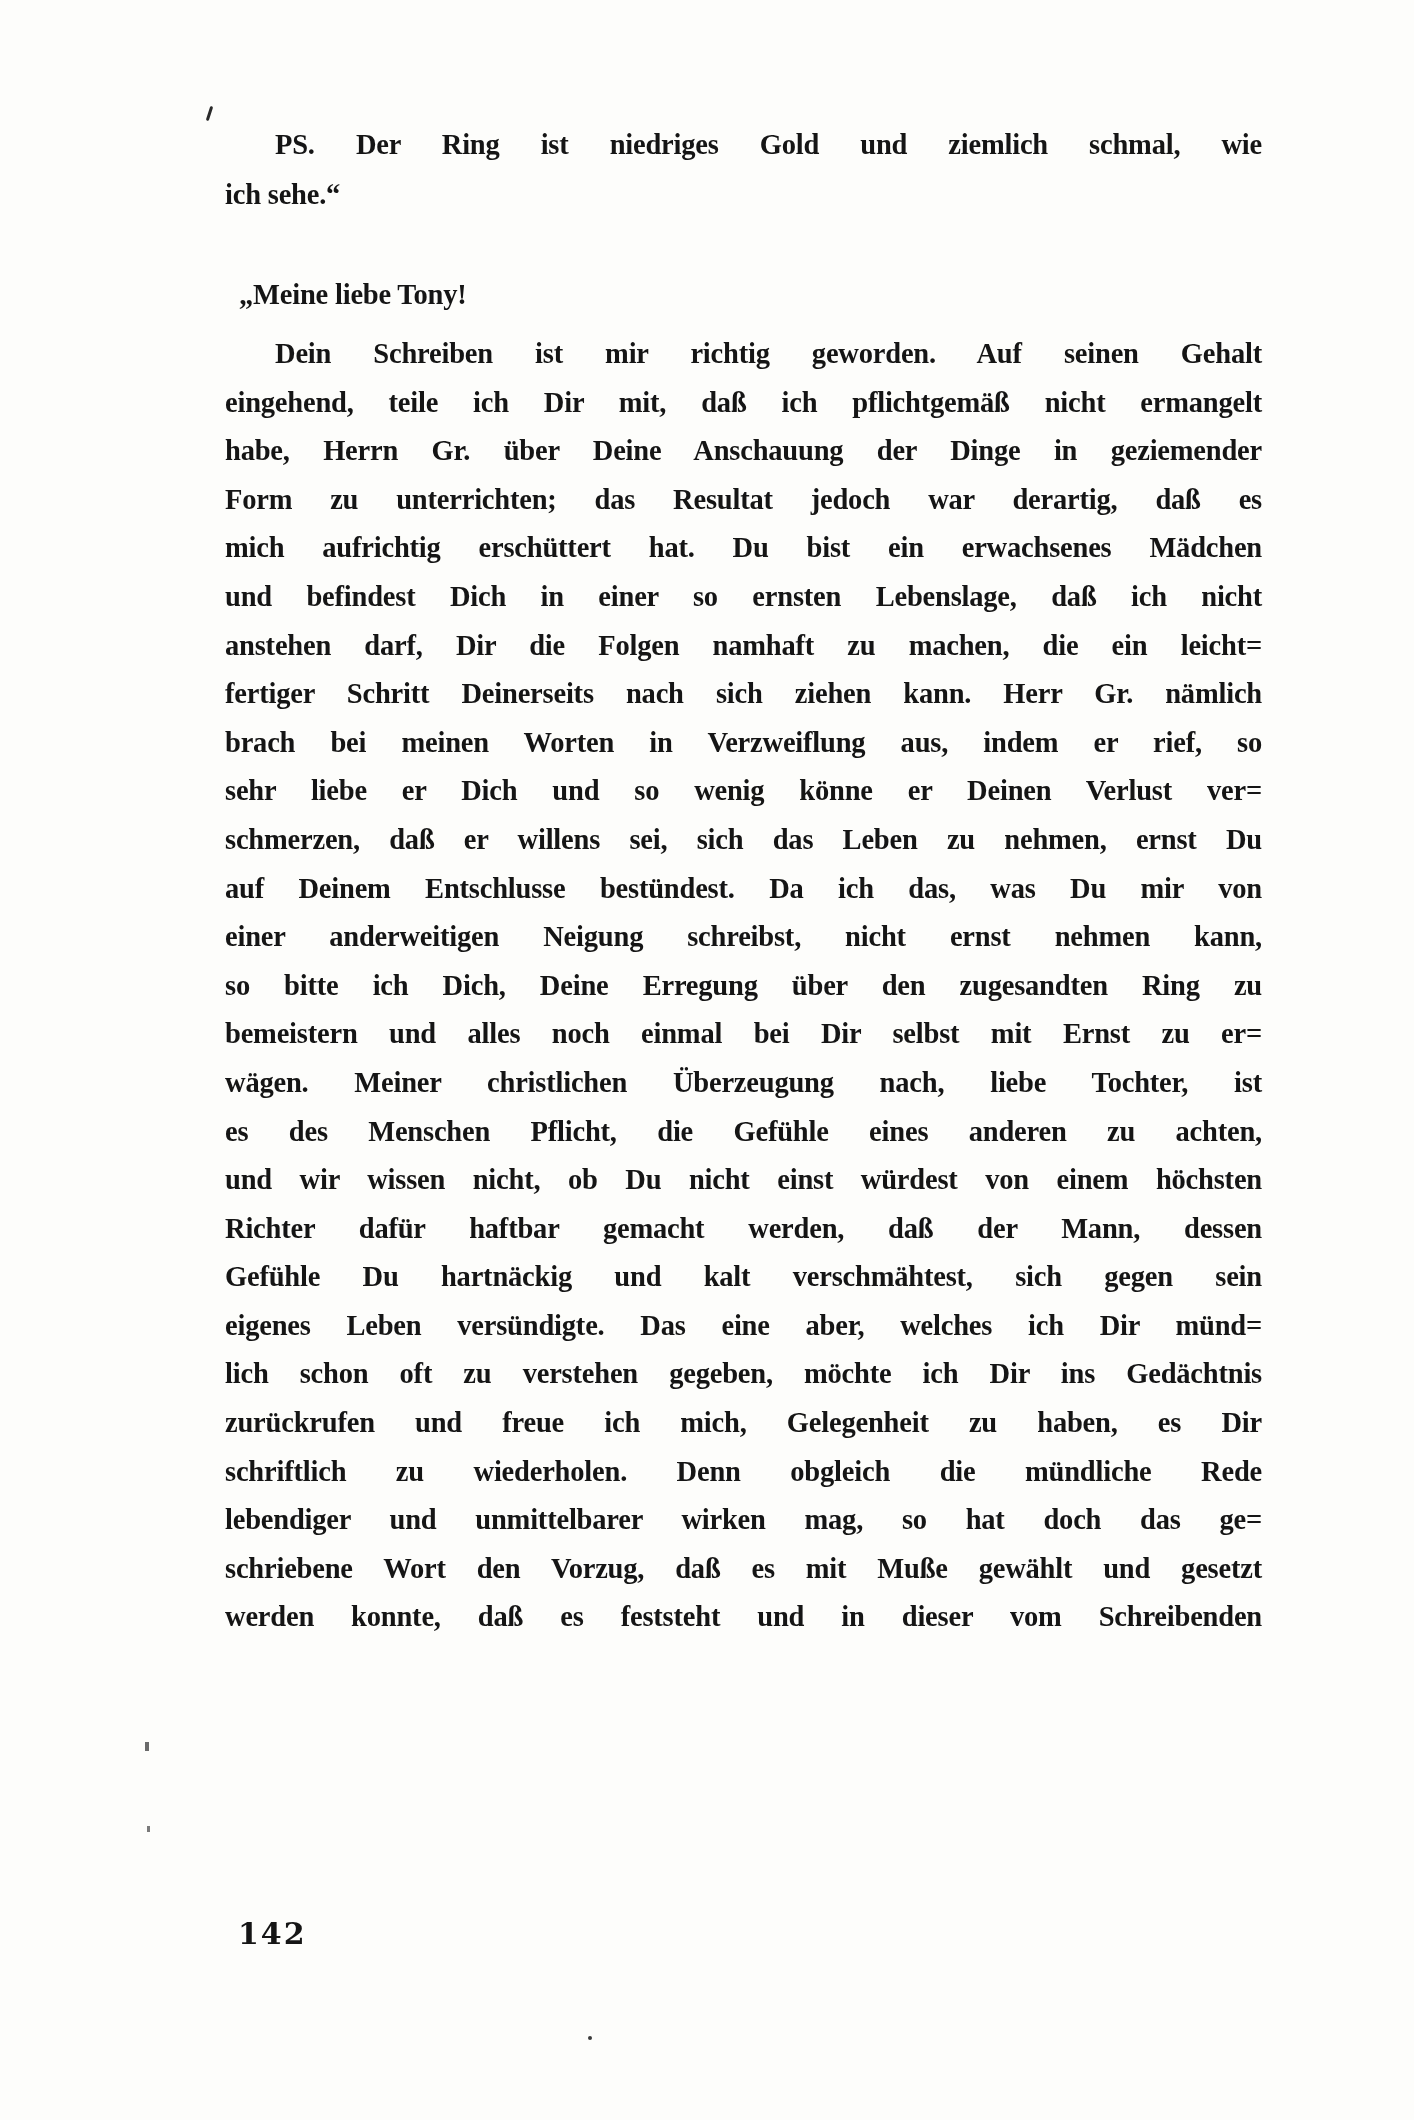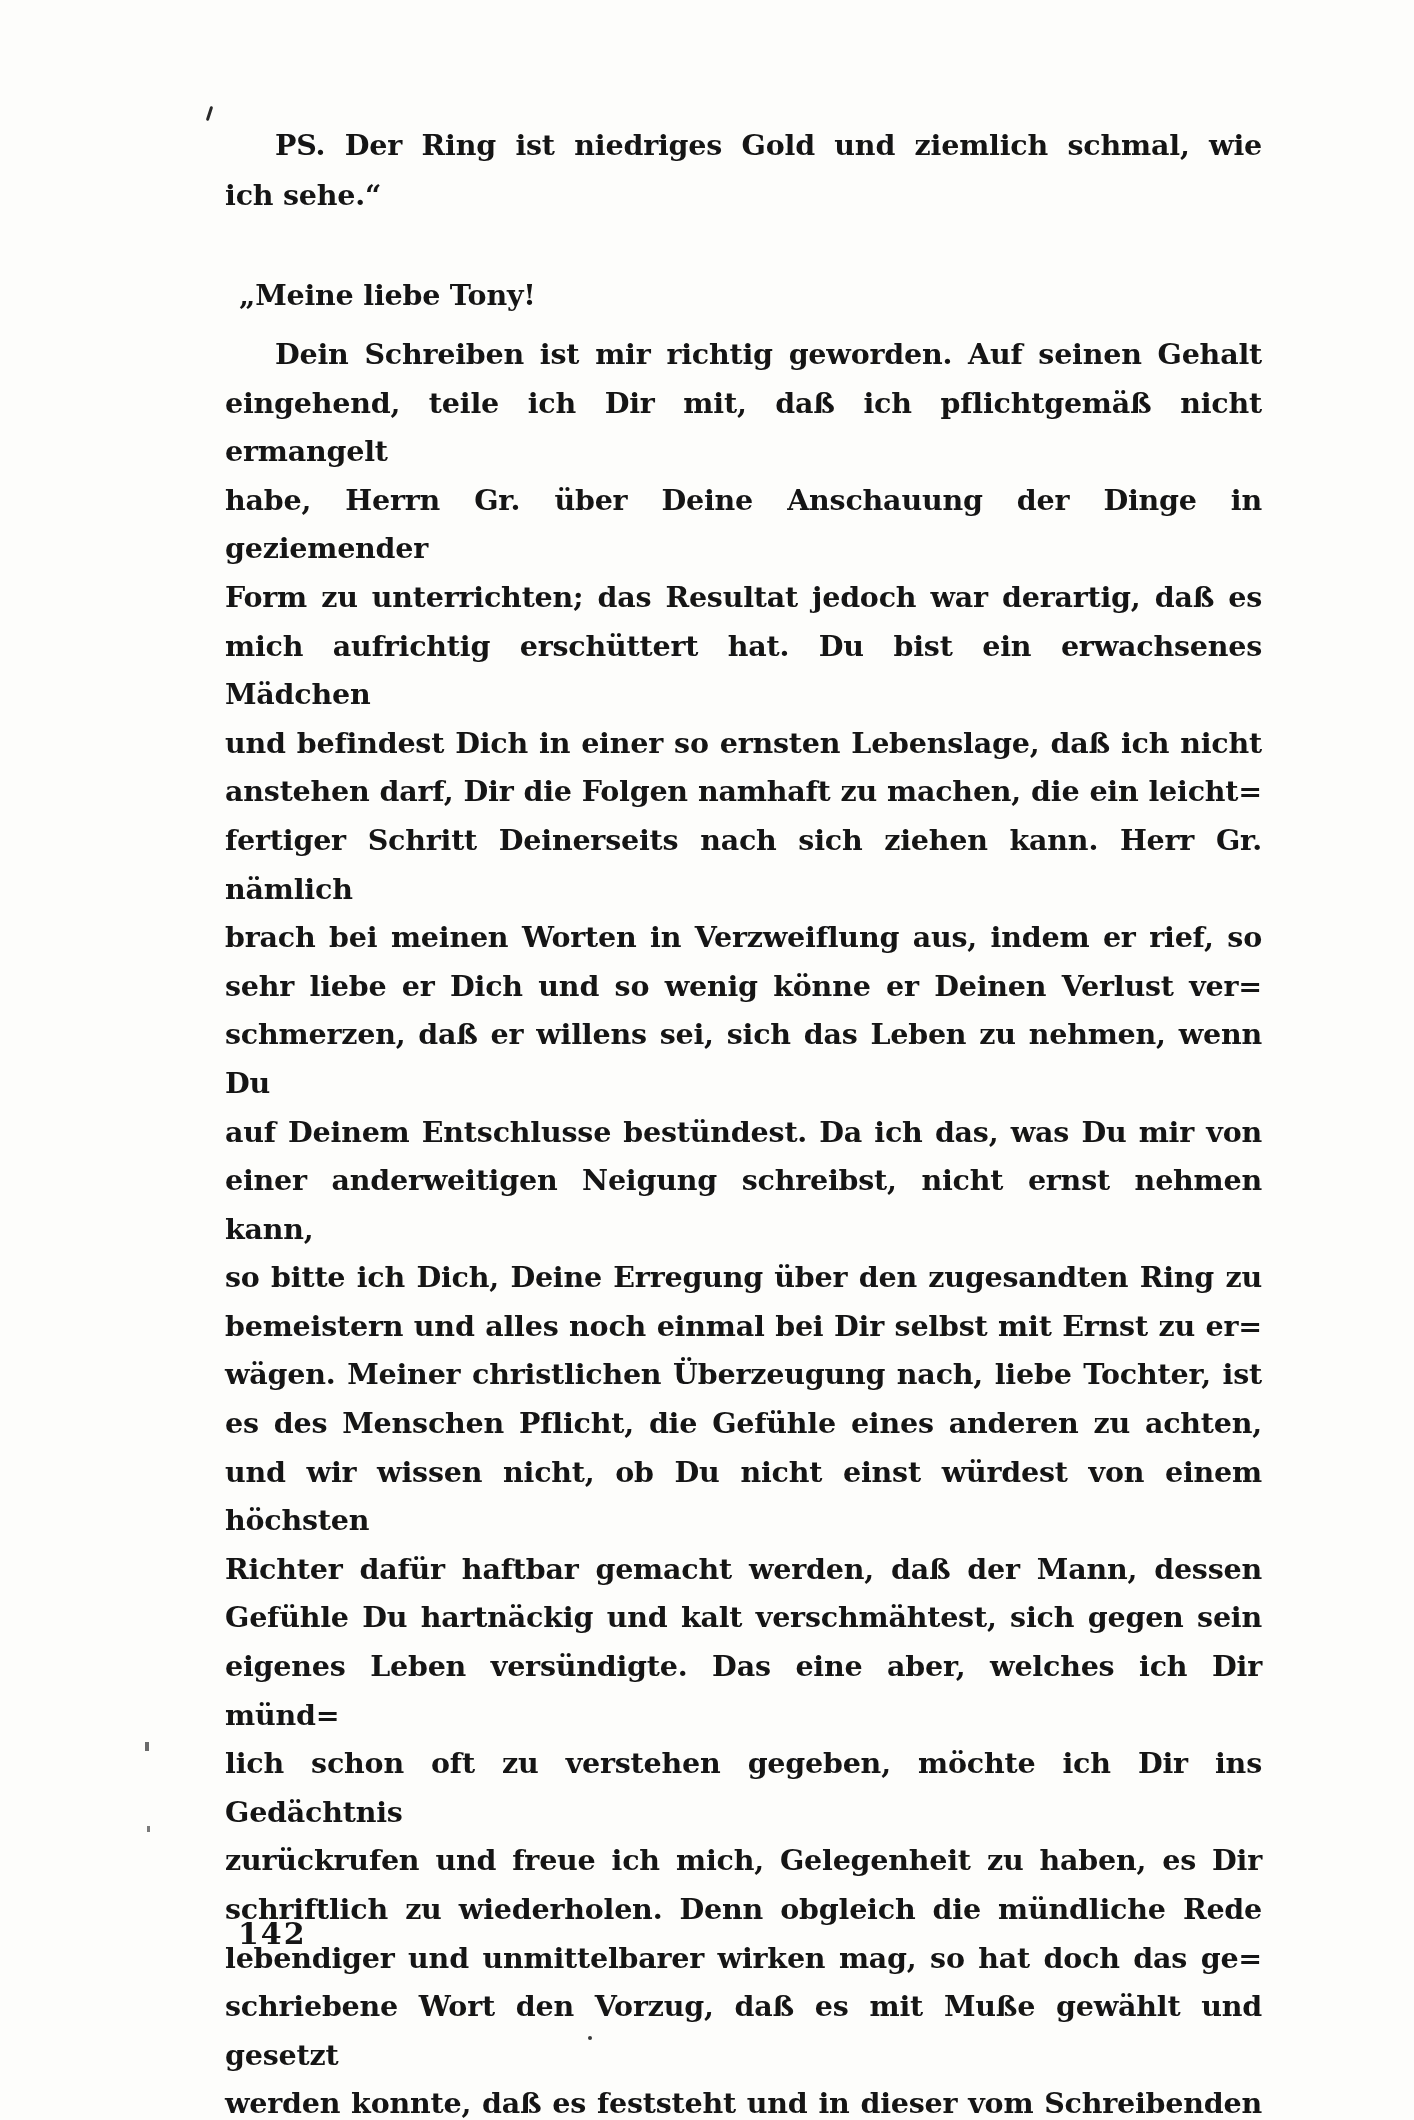--- a/index.html
+++ b/index.html
@@ -28,20 +28,21 @@
     letter-spacing: -0.2px;
   }
   .ps-block   { top: 120px; line-height: 50px; }
   .salutation-block { top: 271px; padding-left: 14px; }
   .body-block { top: 330px; }
 
   .line {
     text-align: justify;
     text-align-last: justify;
     white-space: normal;
+    font-family: Liberation Serif, serif;
   }
   .line.noj {
     text-align: right;
     text-align-last: left;
   }
   .line.indent { padding-left: 50px; }
 
   .page-number {
     position: absolute;
     left: 238px;
@@ -79,21 +80,21 @@
       <div class="line indent">Dein Schreiben ist mir richtig geworden. Auf seinen Gehalt</div>
       <div class="line">eingehend, teile ich Dir mit, daß ich pflichtgemäß nicht ermangelt</div>
       <div class="line">habe, Herrn Gr. über Deine Anschauung der Dinge in geziemender</div>
       <div class="line">Form zu unterrichten; das Resultat jedoch war derartig, daß es</div>
       <div class="line">mich aufrichtig erschüttert hat. Du bist ein erwachsenes Mädchen</div>
       <div class="line">und befindest Dich in einer so ernsten Lebenslage, daß ich nicht</div>
       <div class="line">anstehen darf, Dir die Folgen namhaft zu machen, die ein leicht=</div>
       <div class="line">fertiger Schritt Deinerseits nach sich ziehen kann. Herr Gr. nämlich</div>
       <div class="line">brach bei meinen Worten in Verzweiflung aus, indem er rief, so</div>
       <div class="line">sehr liebe er Dich und so wenig könne er Deinen Verlust ver=</div>
-      <div class="line">schmerzen, daß er willens sei, sich das Leben zu nehmen, wenn Du</div>
+      <div class="line">schmerzen, daß er willens sei, sich das Leben zu nehmen, ernst Du</div>
       <div class="line">auf Deinem Entschlusse bestündest. Da ich das, was Du mir von</div>
       <div class="line">einer anderweitigen Neigung schreibst, nicht ernst nehmen kann,</div>
       <div class="line">so bitte ich Dich, Deine Erregung über den zugesandten Ring zu</div>
       <div class="line">bemeistern und alles noch einmal bei Dir selbst mit Ernst zu er=</div>
       <div class="line">wägen. Meiner christlichen Überzeugung nach, liebe Tochter, ist</div>
       <div class="line">es des Menschen Pflicht, die Gefühle eines anderen zu achten,</div>
       <div class="line">und wir wissen nicht, ob Du nicht einst würdest von einem höchsten</div>
       <div class="line">Richter dafür haftbar gemacht werden, daß der Mann, dessen</div>
       <div class="line">Gefühle Du hartnäckig und kalt verschmähtest, sich gegen sein</div>
       <div class="line">eigenes Leben versündigte. Das eine aber, welches ich Dir münd=</div>

